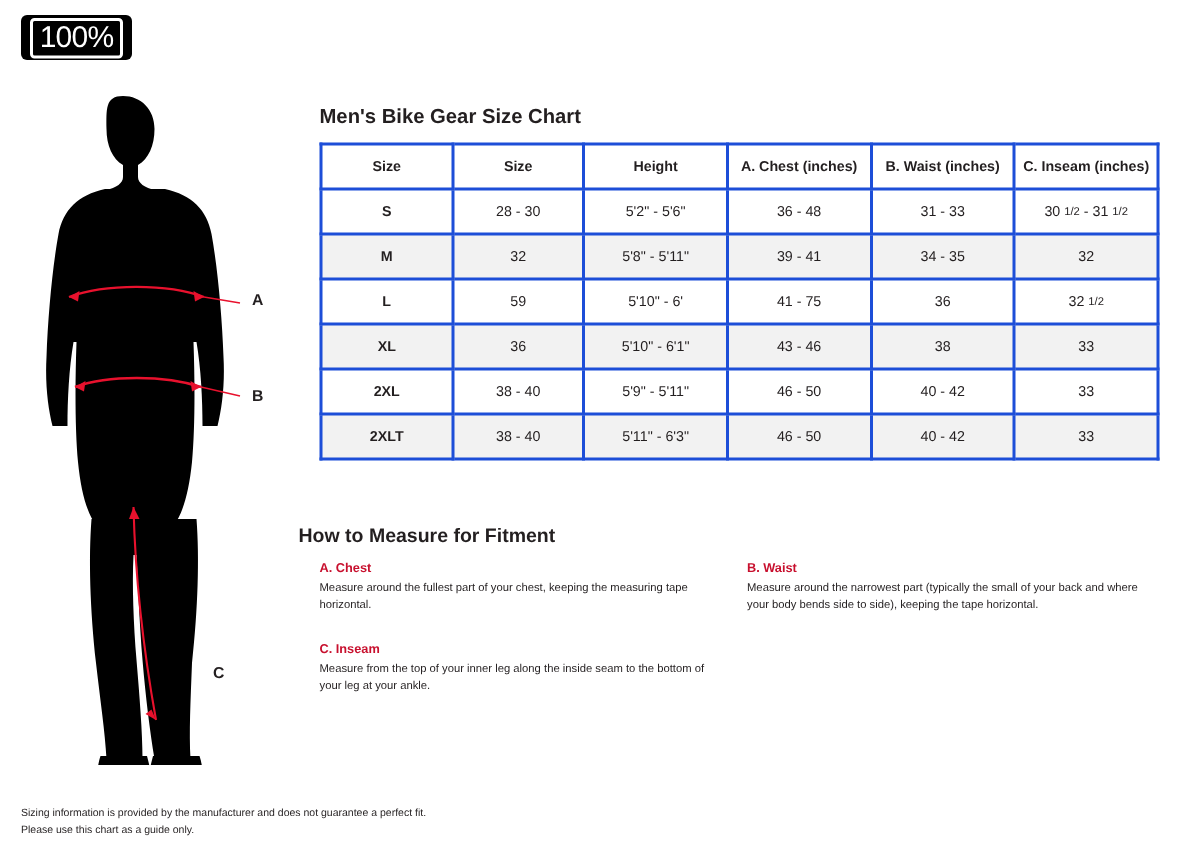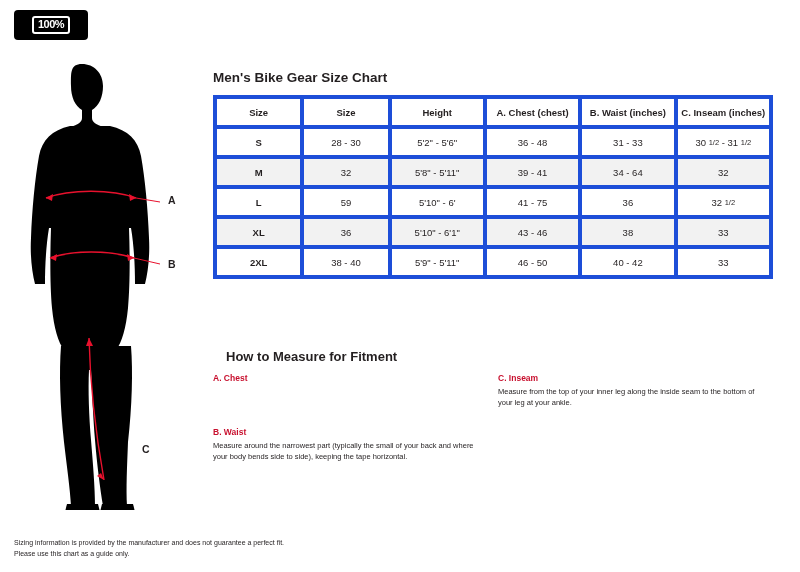--- a/index.html
+++ b/index.html
@@ -26,22 +26,22 @@
     border-radius: 4px;
     display: flex;
     align-items: center;
     justify-content: center;
   }
   .logo-inner {
     border: 2px solid #fff;
     border-radius: 3px;
     padding: 1px 4px 2px 4px;
     color: #fff;
-    font-size: 11px;
-    font-weight: bold;
+    font-size: 20px;
+    font-weight: normal;
     letter-spacing: -0.5px;
     font-family: "Liberation Sans", sans-serif;
     line-height: 1;
   }
 
   
   .figure-wrap {
     position: absolute;
     left: 20px; top: 60px;
     width: 180px; height: 450px;
@@ -63,40 +63,40 @@
   }
   table.size-chart {
     position: absolute;
     left: 213px; top: 95px;
     width: 560px;
     border-collapse: collapse;
     font-size: 9.5px;
   }
   table.size-chart th,
   table.size-chart td {
-    border: 4px solid #1d4ed8;
+    border: 2px solid #1d4ed8;
     text-align: center;
     height: 30px;
     padding: 0 2px;
     color: #231f20;
   }
   table.size-chart thead th {
     background: #fff;
     font-weight: bold;
     font-size: 9.5px;
   }
   table.size-chart tbody tr.odd td { background: #ffffff; }
   table.size-chart tbody tr.even td { background: #f2f2f2; }
   table.size-chart tbody td.size-col { font-weight: bold; }
   .frac { font-size: 7.5px; vertical-align: 1px; }
 
   
   .howto-title {
     position: absolute;
-    left: 226px; top: 349px;
+    left: 199px; top: 349px;
     font-size: 13px;
     font-weight: bold;
   }
   .howto {
     position: absolute;
     left: 213px; top: 373px;
     width: 562px;
     display: grid;
     grid-template-columns: 285px 277px;
     grid-row-gap: 18px;
@@ -175,40 +175,40 @@
   </div>
 
   <div class="chart-title">Men's Bike Gear Size Chart</div>
 
   <table class="size-chart">
     <thead>
       <tr>
         <th style="width:88px">Size</th>
         <th style="width:88px">Size</th>
         <th style="width:96px">Height</th>
-        <th style="width:96px">A. Chest (chest)</th>
+        <th style="width:96px">A. Chest (inches)</th>
         <th style="width:96px">B. Waist (inches)</th>
         <th style="width:96px">C. Inseam (inches)</th>
       </tr>
     </thead>
     <tbody id="chart-body">
         <tr class="odd">
           <td class="size-col">S</td>
           <td>28 - 30</td>
           <td>5'2" - 5'6"</td>
           <td>36 - 48</td>
           <td>31 - 33</td>
           <td>30 <span class="frac">1/2</span> - 31 <span class="frac">1/2</span></td>
         </tr>
         <tr class="even">
           <td class="size-col">M</td>
           <td>32</td>
           <td>5'8" - 5'11"</td>
           <td>39 - 41</td>
-          <td>34 - 64</td>
+          <td>34 - 35</td>
           <td>32</td>
         </tr>
         <tr class="odd">
           <td class="size-col">L</td>
           <td>59</td>
           <td>5'10" - 6'</td>
           <td>41 - 75</td>
           <td>36</td>
           <td>32 <span class="frac">1/2</span></td>
         </tr>
@@ -221,36 +221,45 @@
           <td>33</td>
         </tr>
         <tr class="odd">
           <td class="size-col">2XL</td>
           <td>38 - 40</td>
           <td>5'9" - 5'11"</td>
           <td>46 - 50</td>
           <td>40 - 42</td>
           <td>33</td>
         </tr>
+        <tr class="even">
+          <td class="size-col">2XLT</td>
+          <td>38 - 40</td>
+          <td>5'11" - 6'3"</td>
+          <td>46 - 50</td>
+          <td>40 - 42</td>
+          <td>33</td>
+        </tr>
       </tbody>
   </table>
 
   <div class="howto-title">How to Measure for Fitment</div>
   <div class="howto">
     <div class="howto-item">
       <h4>A. Chest</h4>
+      <p>Measure around the fullest part of your chest, keeping the measuring tape horizontal.</p>
+    </div>
+    <div class="howto-item">
+      <h4>B. Waist</h4>
+      <p>Measure around the narrowest part (typically the small of your back and where your body bends side to side), keeping the tape horizontal.</p>
     </div>
     <div class="howto-item">
       <h4>C. Inseam</h4>
       <p>Measure from the top of your inner leg along the inside seam to the bottom of your leg at your ankle.</p>
     </div>
-    <div class="howto-item">
-      <h4>B. Waist</h4>
-      <p>Measure around the narrowest part (typically the small of your back and where your body bends side to side), keeping the tape horizontal.</p>
-    </div>
   </div>
 
   <div class="footer">
     <div>Sizing information is provided by the manufacturer and does not guarantee a perfect fit.</div>
     <div>Please use this chart as a guide only.</div>
   </div>
 
 </div>
 
 </body></html>

